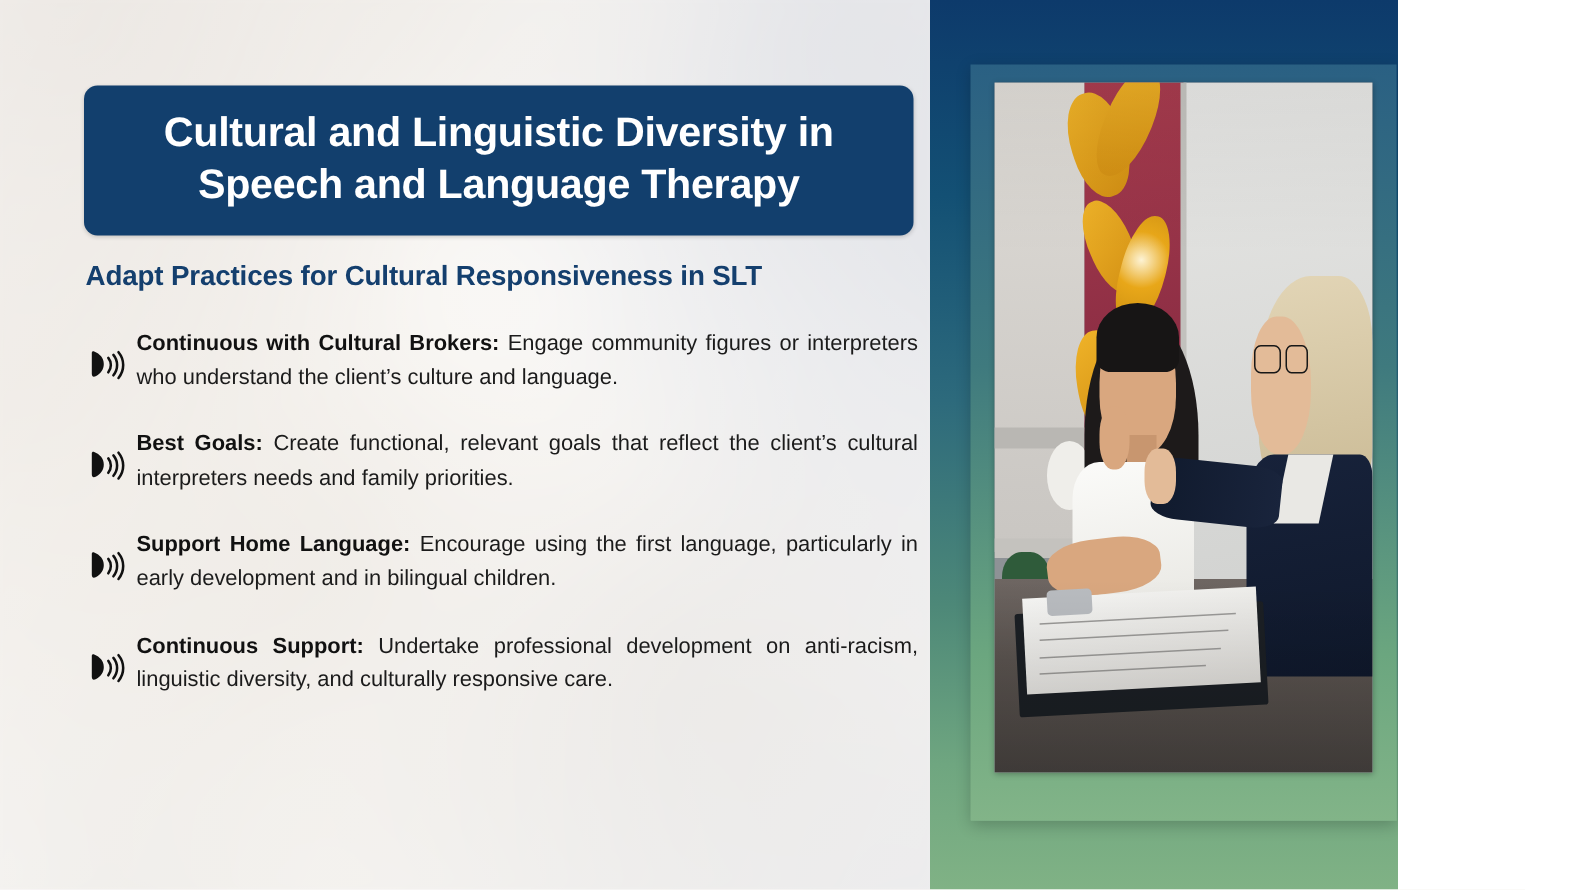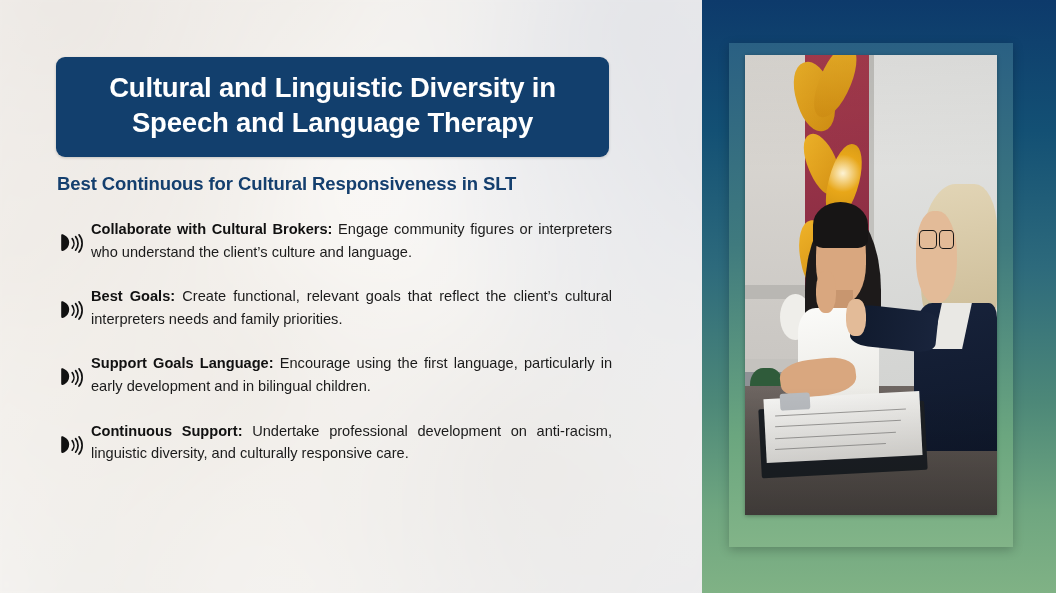--- a/index.html
+++ b/index.html
@@ -4,21 +4,21 @@
 <style>
   * { margin:0; padding:0; box-sizing:border-box; }
   html,body { width:1056px; height:593px; overflow:hidden; }
   body {
     font-family:"Liberation Sans", sans-serif;
     background:#ffffff;
     position:relative;
   }
   #slide {
     position:absolute; inset:0;
-    width:1056px; height:593px;
+    width:932px; height:593px;
     display:flex;
   }
 
   
   #left-panel {
     position:relative;
     width:702px; height:593px;
     overflow:hidden;
     background:#f6f4f1;
   }
@@ -197,36 +197,36 @@
   <div id="left-panel">
     <div id="left-bg"></div>
     <div id="left-bg-wash"></div>
 
     <div id="left-content">
 
       <div id="title-bar">
         <div id="title-text">Cultural and Linguistic Diversity in Speech and Language Therapy</div>
       </div>
 
-      <div id="subtitle">Best Continuous for Cultural Responsiveness in SLT</div>
+      <div id="subtitle">Adapt Practices for Cultural Responsiveness in SLT</div>
 
       <div id="bullet-list">
 
         <div class="bullet-row">
           <span class="bullet-icon">
             <svg width="28" height="22" viewBox="0 0 28 22" aria-hidden="true">
               <path d="M4.2 3.2 C4.2 2.4 4.9 1.9 5.8 2.3 C9.6 3.9 12.2 6.6 12.2 10.6 C12.2 14.1 10.2 16.9 7.1 18.6 C6.1 19.2 5.0 19.3 4.6 18.7 C4.35 18.3 4.2 17.8 4.2 17.2 Z" fill="#111111"></path>
               <path d="M7.0 12.4 c1.2 .2 2.0 1.0 2.3 2.3 l-2.1 .6 z" fill="#111111"></path>
               <path d="M15.2 6.6 a7.6 7.6 0 0 1 0 9.6" stroke="#111111" stroke-width="1.7" fill="none" stroke-linecap="round"></path>
               <path d="M18.6 4.6 a10.6 10.6 0 0 1 0 13.6" stroke="#111111" stroke-width="1.7" fill="none" stroke-linecap="round"></path>
               <path d="M22.0 2.8 a13.4 13.4 0 0 1 0 17.2" stroke="#111111" stroke-width="1.7" fill="none" stroke-linecap="round"></path>
             </svg>
           </span>
           <span class="bullet-text">
-            <b>Collaborate with Cultural Brokers:</b>
+            <b>Continuous with Cultural Brokers:</b>
             <span>Engage community figures or interpreters who understand the client’s culture and language.</span>
           </span>
         </div>
 
         <div class="bullet-row">
           <span class="bullet-icon">
             <svg width="28" height="22" viewBox="0 0 28 22" aria-hidden="true">
               <path d="M4.2 3.2 C4.2 2.4 4.9 1.9 5.8 2.3 C9.6 3.9 12.2 6.6 12.2 10.6 C12.2 14.1 10.2 16.9 7.1 18.6 C6.1 19.2 5.0 19.3 4.6 18.7 C4.35 18.3 4.2 17.8 4.2 17.2 Z" fill="#111111"></path>
               <path d="M7.0 12.4 c1.2 .2 2.0 1.0 2.3 2.3 l-2.1 .6 z" fill="#111111"></path>
               <path d="M15.2 6.6 a7.6 7.6 0 0 1 0 9.6" stroke="#111111" stroke-width="1.7" fill="none" stroke-linecap="round"></path>
@@ -244,21 +244,21 @@
           <span class="bullet-icon">
             <svg width="28" height="22" viewBox="0 0 28 22" aria-hidden="true">
               <path d="M4.2 3.2 C4.2 2.4 4.9 1.9 5.8 2.3 C9.6 3.9 12.2 6.6 12.2 10.6 C12.2 14.1 10.2 16.9 7.1 18.6 C6.1 19.2 5.0 19.3 4.6 18.7 C4.35 18.3 4.2 17.8 4.2 17.2 Z" fill="#111111"></path>
               <path d="M7.0 12.4 c1.2 .2 2.0 1.0 2.3 2.3 l-2.1 .6 z" fill="#111111"></path>
               <path d="M15.2 6.6 a7.6 7.6 0 0 1 0 9.6" stroke="#111111" stroke-width="1.7" fill="none" stroke-linecap="round"></path>
               <path d="M18.6 4.6 a10.6 10.6 0 0 1 0 13.6" stroke="#111111" stroke-width="1.7" fill="none" stroke-linecap="round"></path>
               <path d="M22.0 2.8 a13.4 13.4 0 0 1 0 17.2" stroke="#111111" stroke-width="1.7" fill="none" stroke-linecap="round"></path>
             </svg>
           </span>
           <span class="bullet-text">
-            <b>Support Goals Language:</b>
+            <b>Support Home Language:</b>
             <span>Encourage using the first language, particularly in early development and in bilingual children.</span>
           </span>
         </div>
 
         <div class="bullet-row">
           <span class="bullet-icon">
             <svg width="28" height="22" viewBox="0 0 28 22" aria-hidden="true">
               <path d="M4.2 3.2 C4.2 2.4 4.9 1.9 5.8 2.3 C9.6 3.9 12.2 6.6 12.2 10.6 C12.2 14.1 10.2 16.9 7.1 18.6 C6.1 19.2 5.0 19.3 4.6 18.7 C4.35 18.3 4.2 17.8 4.2 17.2 Z" fill="#111111"></path>
               <path d="M7.0 12.4 c1.2 .2 2.0 1.0 2.3 2.3 l-2.1 .6 z" fill="#111111"></path>
               <path d="M15.2 6.6 a7.6 7.6 0 0 1 0 9.6" stroke="#111111" stroke-width="1.7" fill="none" stroke-linecap="round"></path>

